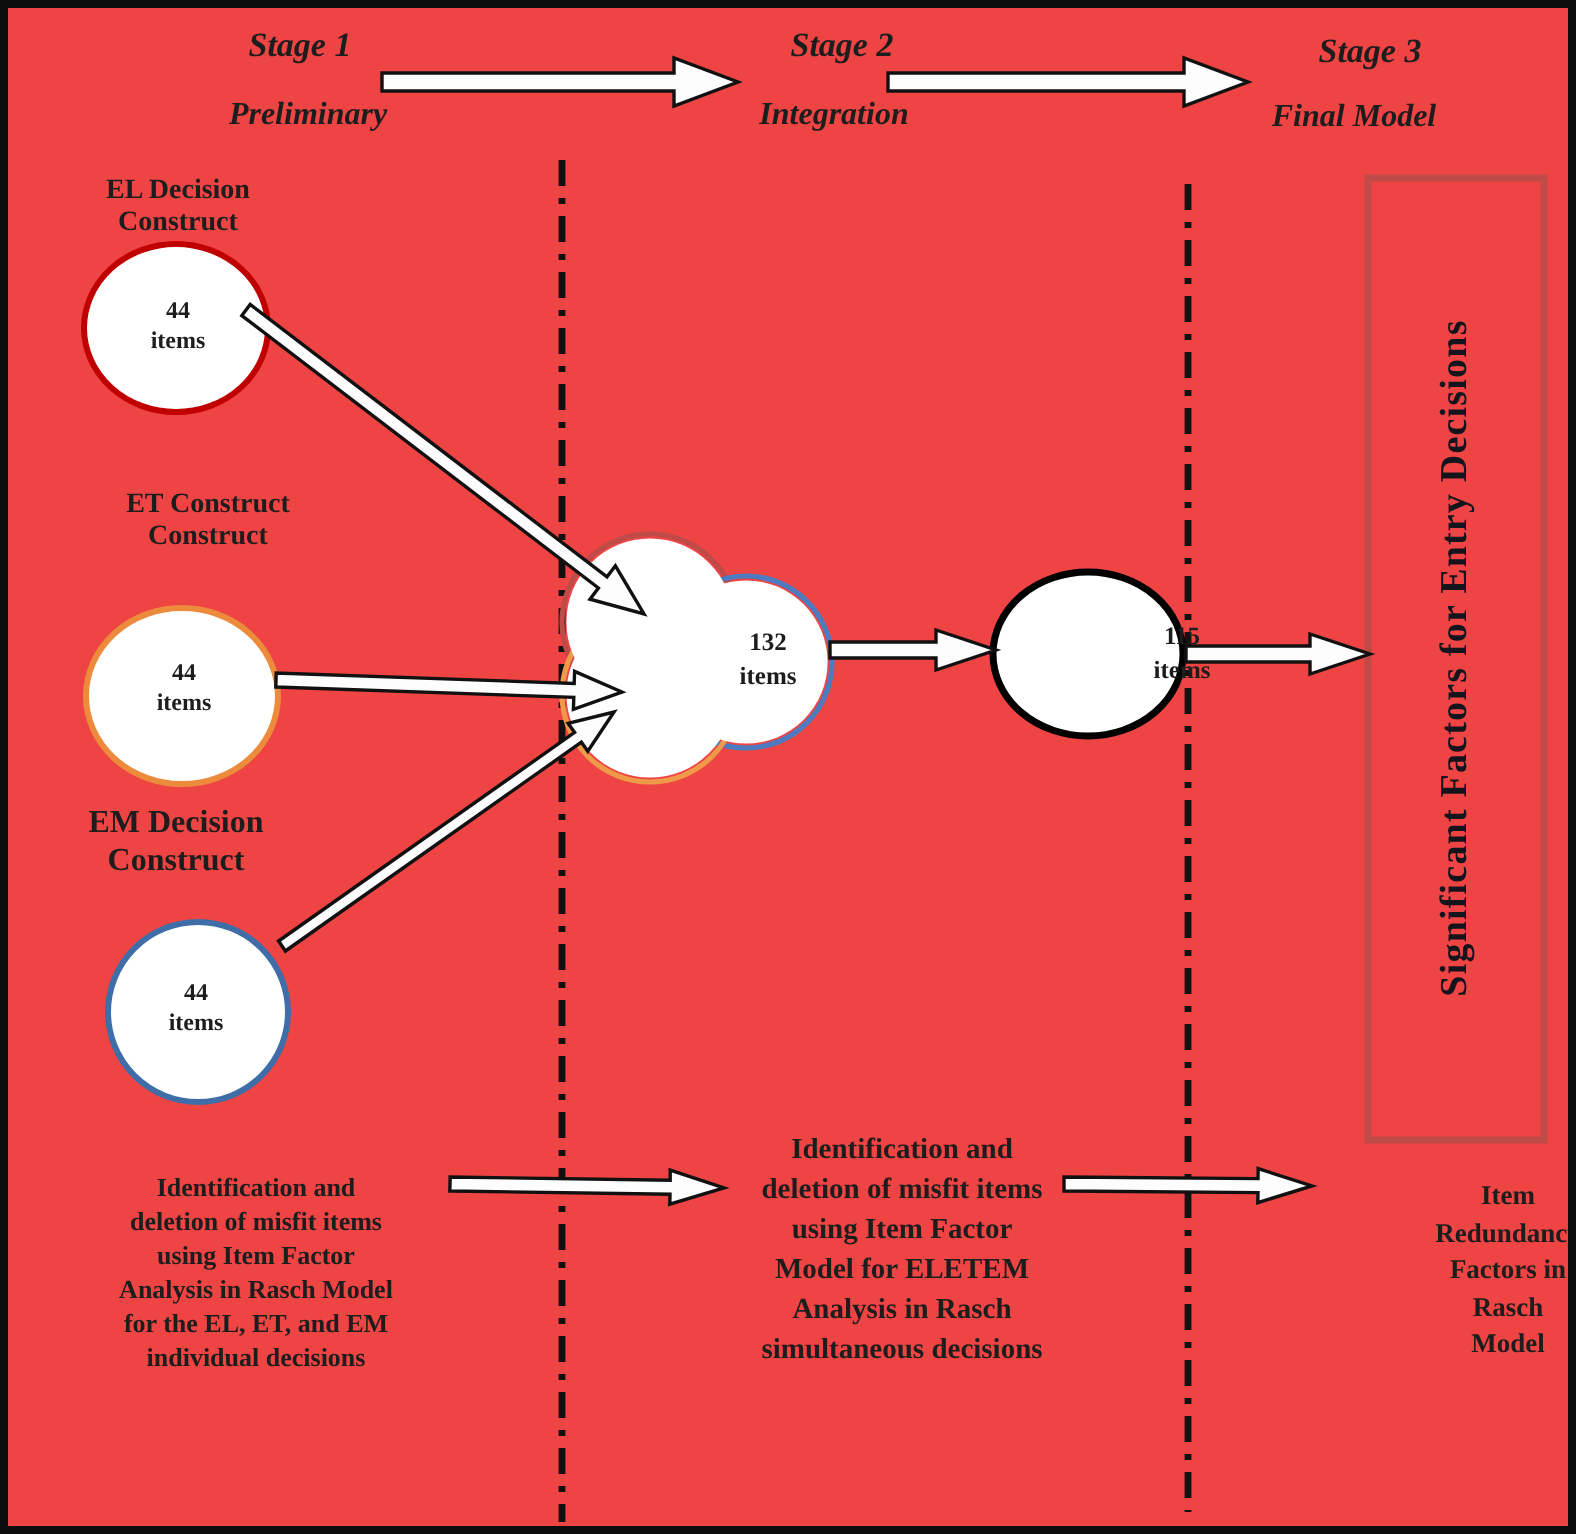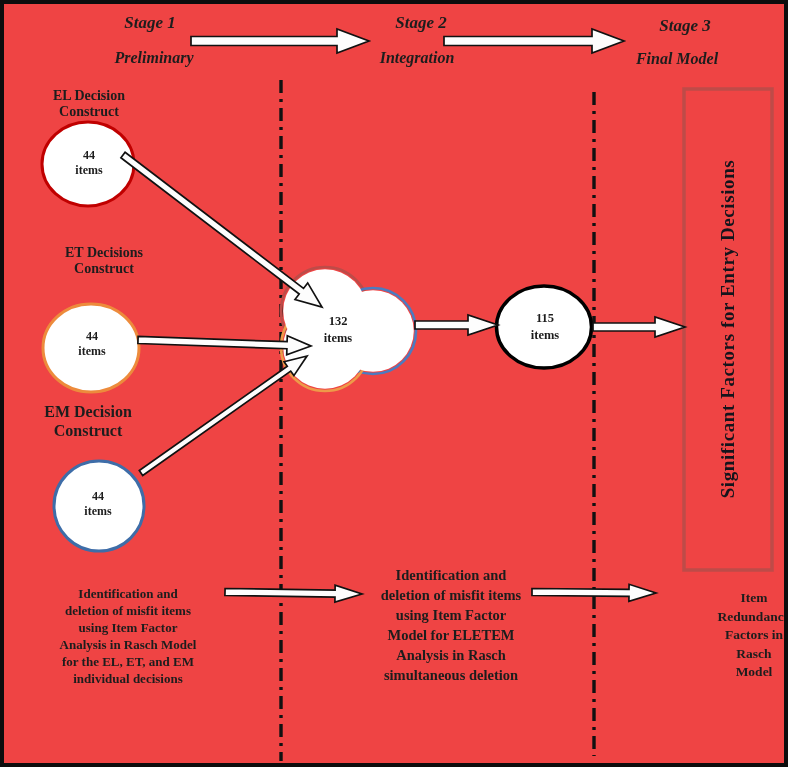--- a/index.html
+++ b/index.html
@@ -20,21 +20,21 @@
     text-align:center;
     white-space:nowrap;
     font-weight:bold;
     color:#1d1d1d;
   }
   .stage-title{font-size:17px;font-style:italic;}
   .stage-sub{font-size:16px;font-style:italic;}
   .construct-label{font-size:14px;line-height:16px;}
   .construct-label.big{font-size:16px;line-height:19px;}
   .circle-count{font-size:12px;line-height:15px;}
-  .cluster-count{font-size:12.5px;line-height:17px;}
+  .cluster-count{font-size:12.5px;line-height:17px;margin-left:46px;}
   .note{font-weight:bold;}
   .note-1{font-size:13px;line-height:17px;}
   .note-2{font-size:14.5px;line-height:20px;}
   .note-3{font-size:13.5px;line-height:18.5px;margin-left:36px;}
   .vertical-label{
     position:absolute;
     transform:translate(-50%,-50%) rotate(-90deg);
     white-space:nowrap;
     font-weight:bold;
     font-size:19px;
@@ -87,21 +87,21 @@
   <div class="txt stage-title" style="left:417px;top:19px;">Stage 2</div>
   <div class="txt stage-sub" style="left:413px;top:54px;">Integration</div>
   <div class="txt stage-title" style="left:681px;top:22px;">Stage 3</div>
   <div class="txt stage-sub" style="left:673px;top:55px;">Final Model</div>
 
   <div class="txt construct-label" style="left:85px;top:100px;">
     <div>EL Decision</div>
     <div>Construct</div>
   </div>
   <div class="txt construct-label" style="left:100px;top:257px;">
-    <div>ET Decisions</div>
+    <div>ET Construct</div>
     <div>Construct</div>
   </div>
   <div class="txt construct-label big" style="left:84px;top:417px;">
     <div>EM Decision</div>
     <div>Construct</div>
   </div>
 
   <div class="txt circle-count" style="left:85px;top:159px;">
     <div>44</div>
     <div>items</div>
@@ -134,21 +134,21 @@
     <div>Analysis in Rasch Model</div>
     <div>for the EL, ET, and EM</div>
     <div>individual decisions</div>
   </div>
   <div class="txt note note-2" style="left:447px;top:621px;">
     <div>Identification and</div>
     <div>deletion of misfit items</div>
     <div>using Item Factor</div>
     <div>Model for ELETEM</div>
     <div>Analysis in Rasch</div>
-    <div>simultaneous deletion</div>
+    <div>simultaneous decisions</div>
   </div>
   <div class="txt note note-3" style="left:714px;top:631px;">
     <div>Item</div>
     <div>Redundancy</div>
     <div>Factors in</div>
     <div>Rasch</div>
     <div>Model</div>
   </div>
 
 </div>

